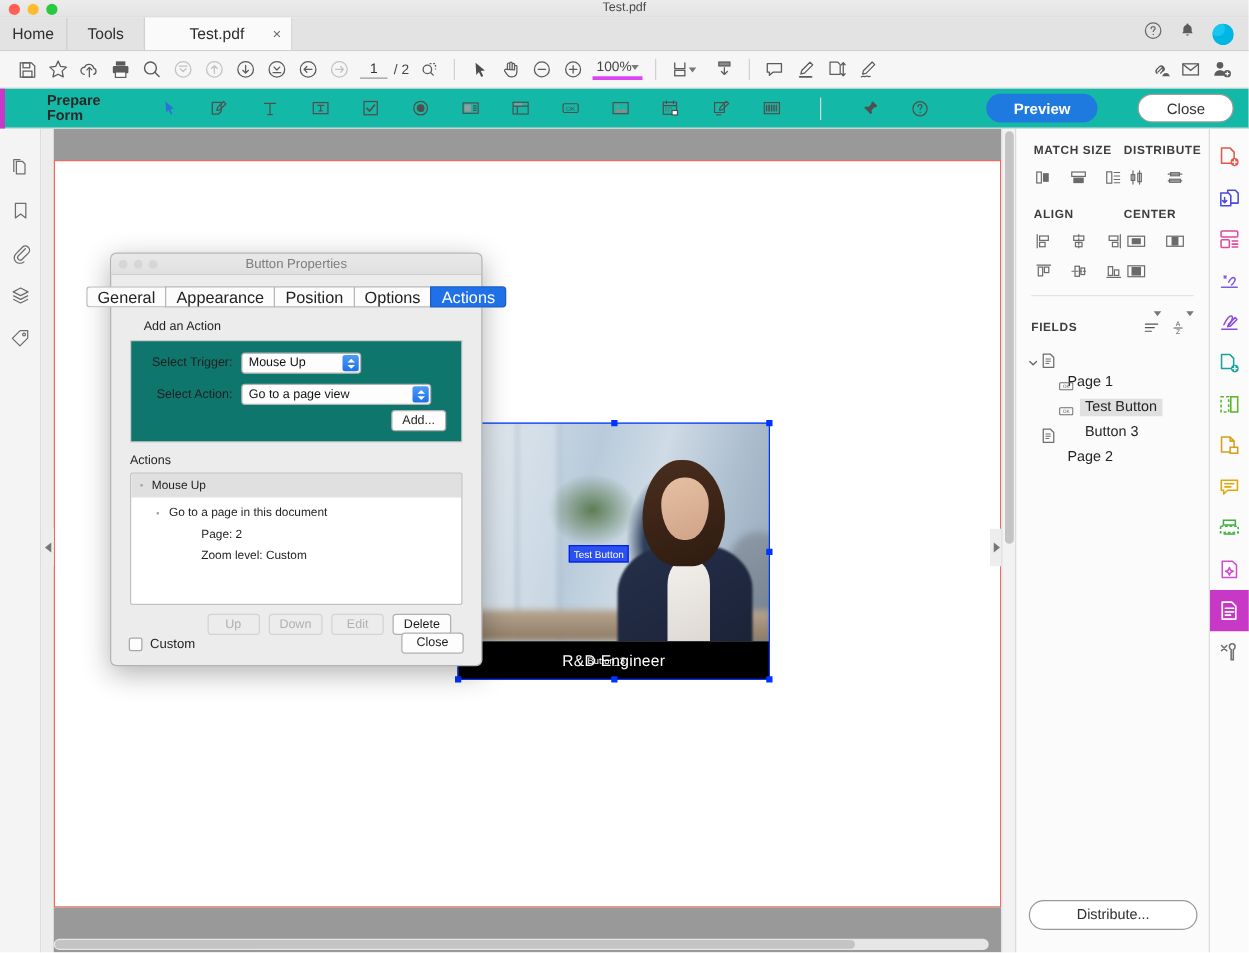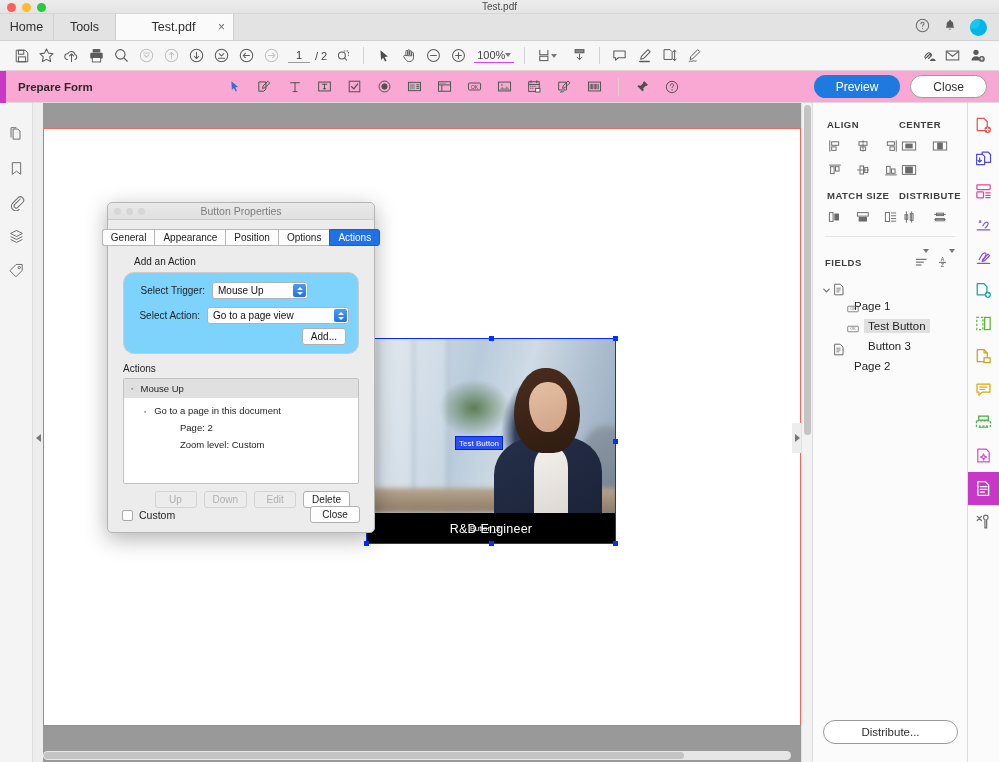--- a/index.html
+++ b/index.html
@@ -75,49 +75,49 @@
     display: flex; align-items: center; gap: 5px; font-size: 11px;
     color: #444; margin: 0 4px;
   }
   .pagenum {
     width: 22px; text-align: center; border: none; border-bottom: 1px solid #9a9a9a;
     background: transparent; font-size: 11px; color: #333;
     font-family: "Liberation Sans", sans-serif; padding-bottom: 1px;
   }
   .zoomsel {
     display: flex; align-items: center; gap: 0; font-size: 11px;
-    color: #444; border-bottom: 1px solid #d946ef; padding: 0 3px 1px 3px;
+    color: #444; border-bottom: 3px solid #d946ef; padding: 0 3px 1px 3px;
     margin: 0 3px;
   }
   .caret-sm {
     width: 0; height: 0; border-left: 3.5px solid transparent;
     border-right: 3.5px solid transparent; border-top: 4px solid #777;
   }
   .maintool-spacer { flex: 1; }
 
   
   .formbar {
     position: absolute; left: 0; top: 71px; width: 999px; height: 32px;
-    background: #f9a8d4; border-bottom: 1px solid #dcdcdc;
-    display: flex; align-items: center;
+    background: #14b8a6; border-bottom: 1px solid #dcdcdc;
+    display: flex; align-items: center; gap: 22px;
   }
   .formbar-accent { width: 6px; height: 32px; background: #c738c7; }
   .formbar-title { font-size: 11.5px; color: #2a2a2a; padding-left: 12px; font-weight: 600; }
   .formbar-spacer { flex: 1; }
   .ficon {
     width: 30px; height: 30px; display: flex; align-items: center;
     justify-content: center; color: #4f4f4f;
   }
   .fsep { width: 1px; height: 18px; background: #d4d4d4; margin: 0 8px; }
   .btn-pill {
     height: 23px; border-radius: 12px; font-size: 12px;
     display: flex; align-items: center; justify-content: center;
     padding: 0 22px; cursor: default;
   }
-  .btn-preview { background: #1f7ae0; color: #fff; margin-right: 10px; }
+  .btn-preview { background: #1f7ae0; color: #fff; margin-right: 10px; font-weight: bold; }
   .btn-close { background: #fff; color: #333; border: 1px solid #9b9b9b; margin-right: 12px; }
 
   
   .leftrail {
     position: absolute; left: 0; top: 103px; width: 33px; height: 659px;
     background: #f4f4f4; border-right: 1px solid #dcdcdc;
     display: flex; flex-direction: column; align-items: center; padding-top: 14px;
   }
   .lr-icon {
     width: 28px; height: 34px; display: flex; align-items: center;
@@ -297,46 +297,46 @@
     display: flex; flex-direction: column; align-items: center; padding-top: 6px;
   }
   .fr-icon {
     width: 32px; height: 33px; display: flex; align-items: center;
     justify-content: center;
   }
   .fr-icon.active { background: #c738c7; }
 
   
   .dialog {
-    position: absolute; left: 88px; top: 202px; width: 268px; height: 331px;
+    position: absolute; left: 88px; top: 202px; width: 298px; height: 331px;
     background: #ececec; border: 1px solid #b4b4b4; border-radius: 5px;
     box-shadow: 0 6px 22px rgba(0,0,0,0.30);
-    font-size: 10.5px; color: #1f1f1f; margin-left: 19px;
+    font-size: 10.5px; color: #1f1f1f;
   }
   .dlg-title {
     height: 17px; display: flex; align-items: center; justify-content: center;
     font-size: 10.5px; color: #7d7d7d; position: relative;
     background: linear-gradient(#e9e9e9, #e0e0e0);
     border-bottom: 1px solid #cdcdcd; border-radius: 5px 5px 0 0;
   }
   .dlg-traffic { position: absolute; left: 6px; top: 5px; display: flex; gap: 5px; }
   .dlg-tl { width: 7px; height: 7px; border-radius: 50%; background: #d6d6d6; }
   .dlg-tabs { display: flex; justify-content: center; margin-top: 9px; padding: 0 16px; }
   .dlg-tab {
-    height: 17px; padding: 0 8px; font-size: 10px; color: #222;
+    height: 17px; padding: 0 8px; font-size: 13px; color: #222;
     display: flex; align-items: center; background: #fcfcfc;
     border: 1px solid #b7b7b7; border-right: none;
   }
   .dlg-tab:first-child { border-radius: 3px 0 0 3px; }
   .dlg-tab:last-child { border-right: 1px solid #b7b7b7; border-radius: 0 3px 3px 0; }
   .dlg-tab.active { background: #2071e8; color: #fff; border-color: #1a5fc4; }
   .dlg-sec-lbl { margin: 10px 0 0 26px; font-size: 10px; color: #222; }
   .dlg-box {
-    margin: 5px 15px 0 15px; border: 1px solid #cbcbcb; border-radius: 11px;
-    background: #7dd3fc; padding: 9px 9px 8px 9px;
+    margin: 5px 15px 0 15px; border: 1px solid #cbcbcb; border-radius: 1px;
+    background: #0f766e; padding: 9px 9px 8px 9px;
   }
   .dlg-row { display: flex; align-items: center; margin-bottom: 8px; }
   .dlg-row-lbl { width: 72px; text-align: right; font-size: 10px; margin-right: 7px; }
   .dlg-select {
     height: 17px; background: #fdfdfd; border: 1px solid #b3b3b3; border-radius: 3px;
     display: flex; align-items: center; font-size: 10px; color: #111;
     padding-left: 5px; position: relative;
   }
   .dlg-select .sel-arrowbox {
     position: absolute; right: 1px; top: 1px; width: 13px; height: 13px;
@@ -770,20 +770,65 @@
     <div class="hscroll">
       <div class="hthumb"></div>
     </div>
     <div class="vscroll">
       <div class="vthumb"></div>
     </div>
   </div>
 
   <div class="rightpanel">
 
+    <div style="display:flex;padding:12px 0 0 14px">
+      <div style="width:72px">
+        <div class="rp-sec-title">MATCH SIZE</div>
+        <div class="rp-grid-row">
+          <span class="align-ic">
+            <svg width="16" height="14" viewBox="0 0 18 16" fill="none" stroke="#6a6a6a" stroke-width="1.1">
+                <rect x="2.6" y="3" width="4.2" height="10"></rect>
+                <rect x="8.8" y="4.6" width="4.2" height="6.8" fill="#6a6a6a"></rect>
+              </svg>
+          </span>
+          <span class="align-ic">
+            <svg width="16" height="14" viewBox="0 0 18 16" fill="none" stroke="#6a6a6a" stroke-width="1.1">
+                <rect x="2.6" y="3" width="12.4" height="4"></rect>
+                <rect x="4.6" y="8.6" width="8.4" height="4" fill="#6a6a6a"></rect>
+              </svg>
+          </span>
+          <span class="align-ic">
+            <svg width="16" height="14" viewBox="0 0 18 16" fill="none" stroke="#6a6a6a" stroke-width="1.05">
+                <rect x="2.6" y="2.8" width="4.6" height="10.4"></rect>
+                <path d="M9.4 3.4h5M9.4 6.6h5M9.4 9.8h5M9.4 12.8h5" stroke-linecap="round"></path>
+              </svg>
+          </span>
+        </div>
+      </div>
+      <div style="width:70px">
+        <div class="rp-sec-title">DISTRIBUTE</div>
+        <div class="rp-grid-row">
+          <span class="align-ic">
+            <svg width="16" height="14" viewBox="0 0 18 16" fill="none" stroke="#6a6a6a" stroke-width="1.1">
+                <path d="M6 2v12M12 2v12" stroke-linecap="round"></path>
+                <rect x="4.4" y="5.4" width="3.2" height="5.2"></rect>
+                <rect x="10.4" y="4.2" width="3.2" height="7.6"></rect>
+              </svg>
+          </span>
+          <span class="align-ic">
+            <svg width="16" height="14" viewBox="0 0 18 16" fill="none" stroke="#6a6a6a" stroke-width="1.1">
+                <path d="M2.8 5h12.4M2.8 11h12.4" stroke-linecap="round"></path>
+                <rect x="5" y="3.6" width="8" height="2.8"></rect>
+                <rect x="4" y="9.6" width="10" height="2.8"></rect>
+              </svg>
+          </span>
+        </div>
+      </div>
+    </div>
+
     <div style="display:flex;padding:16px 0 0 14px">
       <div style="width:72px">
         <div class="rp-sec-title">ALIGN</div>
         <div class="rp-grid-row">
           <span class="align-ic">
             <svg width="16" height="14" viewBox="0 0 18 16" fill="none" stroke="#6a6a6a" stroke-width="1.1">
                 <path d="M3 2v12" stroke-linecap="round"></path>
                 <rect x="5.2" y="3.2" width="8" height="4"></rect>
                 <rect x="5.2" y="9" width="5" height="4"></rect>
               </svg>
@@ -841,65 +886,20 @@
                 <rect x="2.4" y="3.4" width="15.2" height="9.2"></rect>
                 <rect x="7.4" y="4.6" width="5.2" height="6.8" fill="#6a6a6a"></rect>
               </svg>
           </span>
         </div>
         <div class="rp-grid-row">
           <span class="align-ic">
             <svg width="18" height="14" viewBox="0 0 20 16" fill="none" stroke="#6a6a6a" stroke-width="1.1">
                 <rect x="2.4" y="3" width="15.2" height="10"></rect>
                 <rect x="6.2" y="4.6" width="7.6" height="6.8" fill="#6a6a6a"></rect>
-              </svg>
-          </span>
-        </div>
-      </div>
-    </div>
-
-    <div style="display:flex;padding:12px 0 0 14px">
-      <div style="width:72px">
-        <div class="rp-sec-title">MATCH SIZE</div>
-        <div class="rp-grid-row">
-          <span class="align-ic">
-            <svg width="16" height="14" viewBox="0 0 18 16" fill="none" stroke="#6a6a6a" stroke-width="1.1">
-                <rect x="2.6" y="3" width="4.2" height="10"></rect>
-                <rect x="8.8" y="4.6" width="4.2" height="6.8" fill="#6a6a6a"></rect>
-              </svg>
-          </span>
-          <span class="align-ic">
-            <svg width="16" height="14" viewBox="0 0 18 16" fill="none" stroke="#6a6a6a" stroke-width="1.1">
-                <rect x="2.6" y="3" width="12.4" height="4"></rect>
-                <rect x="4.6" y="8.6" width="8.4" height="4" fill="#6a6a6a"></rect>
-              </svg>
-          </span>
-          <span class="align-ic">
-            <svg width="16" height="14" viewBox="0 0 18 16" fill="none" stroke="#6a6a6a" stroke-width="1.05">
-                <rect x="2.6" y="2.8" width="4.6" height="10.4"></rect>
-                <path d="M9.4 3.4h5M9.4 6.6h5M9.4 9.8h5M9.4 12.8h5" stroke-linecap="round"></path>
-              </svg>
-          </span>
-        </div>
-      </div>
-      <div style="width:70px">
-        <div class="rp-sec-title">DISTRIBUTE</div>
-        <div class="rp-grid-row">
-          <span class="align-ic">
-            <svg width="16" height="14" viewBox="0 0 18 16" fill="none" stroke="#6a6a6a" stroke-width="1.1">
-                <path d="M6 2v12M12 2v12" stroke-linecap="round"></path>
-                <rect x="4.4" y="5.4" width="3.2" height="5.2"></rect>
-                <rect x="10.4" y="4.2" width="3.2" height="7.6"></rect>
-              </svg>
-          </span>
-          <span class="align-ic">
-            <svg width="16" height="14" viewBox="0 0 18 16" fill="none" stroke="#6a6a6a" stroke-width="1.1">
-                <path d="M2.8 5h12.4M2.8 11h12.4" stroke-linecap="round"></path>
-                <rect x="5" y="3.6" width="8" height="2.8"></rect>
-                <rect x="4" y="9.6" width="10" height="2.8"></rect>
               </svg>
           </span>
         </div>
       </div>
     </div>
 
     <div class="rp-divider"></div>
 
 
     <div class="fields-hdr">

